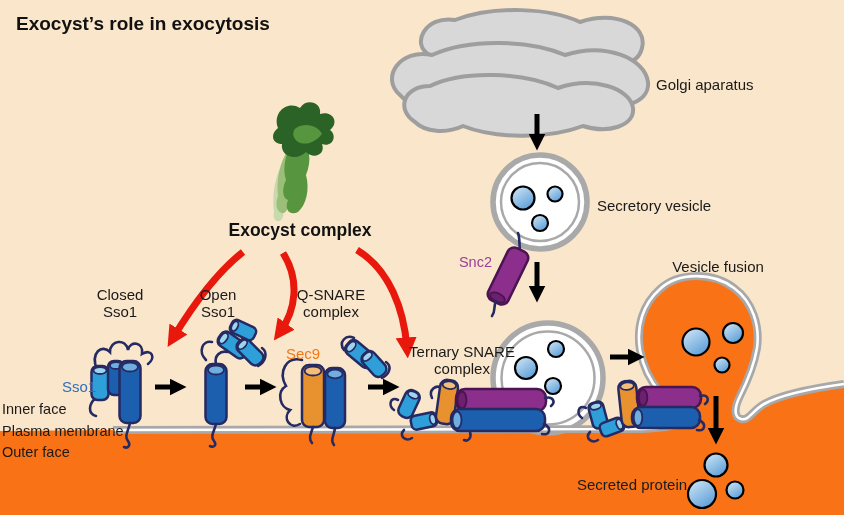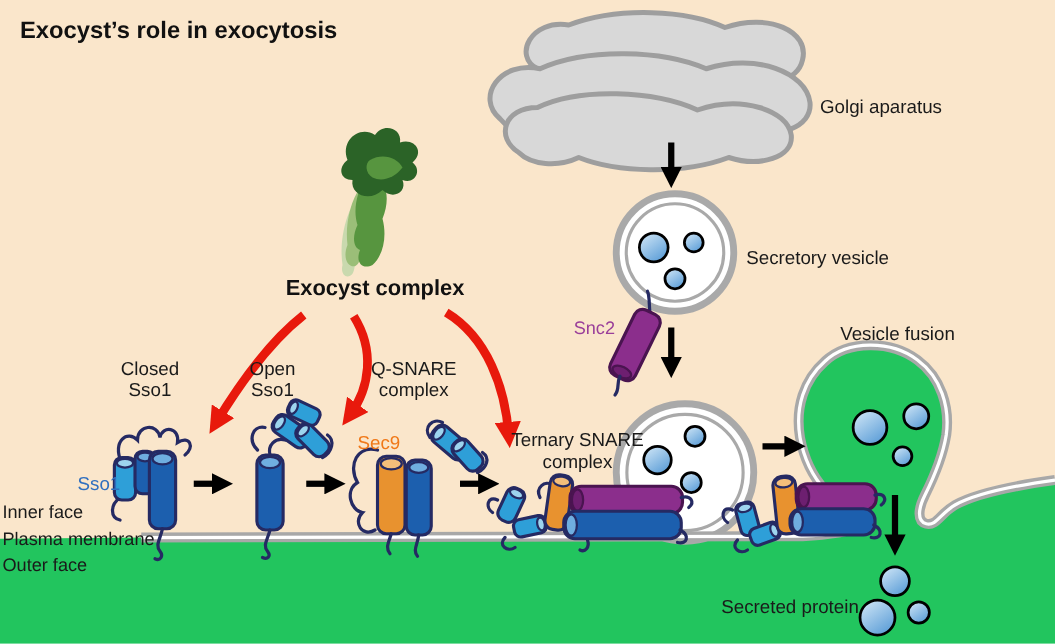--- a/index.html
+++ b/index.html
@@ -1,16 +1,16 @@
 <!DOCTYPE html>
 <html><head>
 <meta charset="utf-8">
 <style>
   html,body{margin:0;padding:0;background:#fff;}
-  .stage{position:relative;width:844px;height:515px;overflow:hidden;background:#22c55e;}
+  .stage{position:relative;width:844px;height:515px;overflow:hidden;background:#f97316;}
   svg{position:absolute;left:0;top:0;}
   text{font-family:"Liberation Sans","DejaVu Sans",sans-serif;}
   .lbl{font-size:15px;fill:#1a1a1a;}
   .lbl-sm{font-size:14.5px;fill:#1a1a1a;}
   .title-lbl{font-size:19px;font-weight:bold;fill:#111;}
   .bold-lbl{font-size:17.5px;font-weight:bold;fill:#111;}
   .sso1-lbl{font-size:15px;fill:#2F6FBF;}
   .sec9-lbl{font-size:15px;fill:#F07818;}
   .snc2-lbl{font-size:14.5px;fill:#9A3F9A;}
   .golgi{fill:#D8D8D8;stroke:#9E9E9E;stroke-width:4;stroke-linejoin:round;}

